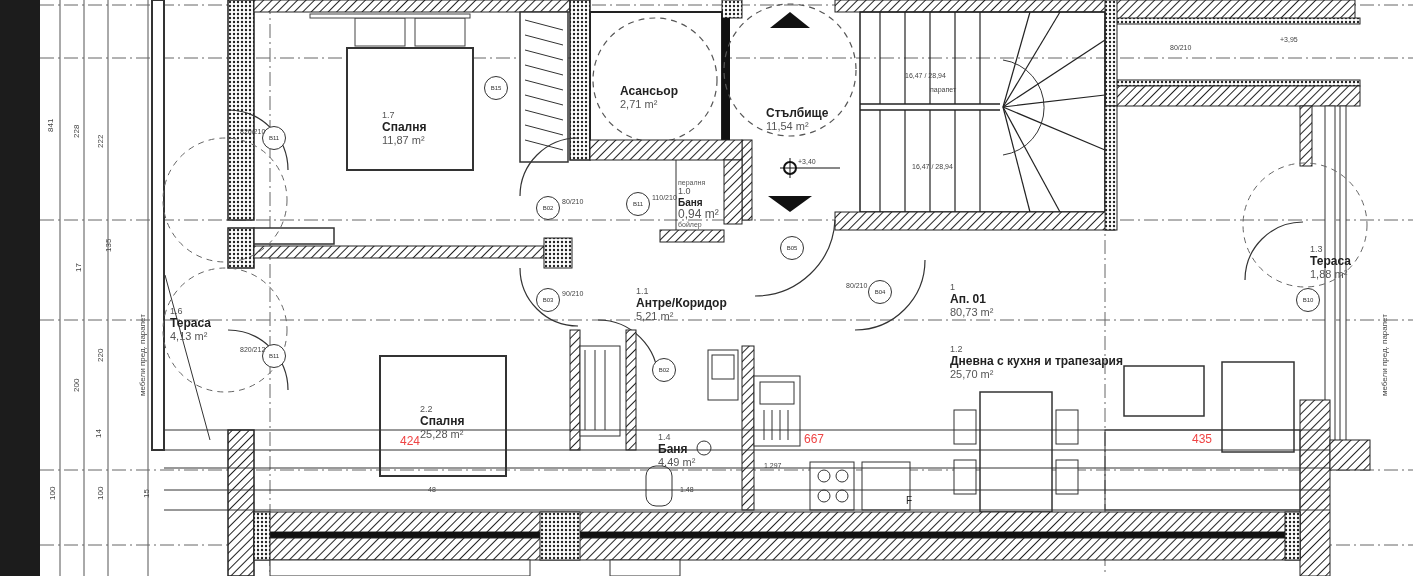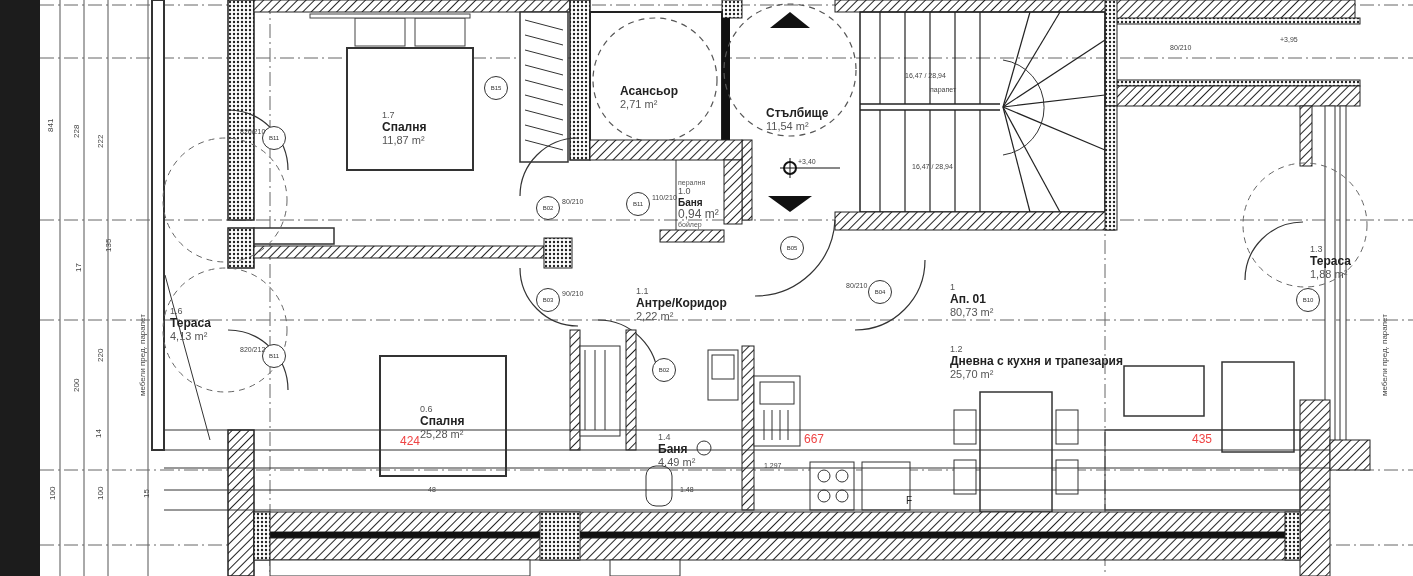--- a/index.html
+++ b/index.html
@@ -233,21 +233,21 @@
 <div class="lbl" style="left:678px;top:164px;font-size:8px">
   <div class="num" style="font-size:7px">пералня</div>
   <div class="num">1.0</div>
   <div class="name" style="font-size:10px">Баня</div>
   <div class="area" style="font-size:12px">0,94 m²</div>
   <div class="num" style="font-size:7px">бойлер</div>
 </div>
 <div class="lbl" style="left:636px;top:272px">
   <div class="num">1.1</div>
   <div class="name">Антре/Коридор</div>
-  <div class="area">2,22 m²</div>
+  <div class="area">5,21 m²</div>
 </div>
 <div class="lbl" style="left:950px;top:268px">
   <div class="num">1</div>
   <div class="name">Ап. 01</div>
   <div class="area">80,73 m²</div>
 </div>
 <div class="lbl" style="left:950px;top:330px">
   <div class="num">1.2</div>
   <div class="name">Дневна с кухня и трапезария</div>
   <div class="area">25,70 m²</div>
@@ -256,21 +256,21 @@
   <div class="num">1.3</div>
   <div class="name">Тераса</div>
   <div class="area">1,88 m²</div>
 </div>
 <div class="lbl" style="left:170px;top:292px">
   <div class="num">1.6</div>
   <div class="name">Тераса</div>
   <div class="area">4,13 m²</div>
 </div>
 <div class="lbl" style="left:420px;top:390px">
-  <div class="num">0.6</div>
+  <div class="num">2.2</div>
   <div class="name">Спалня</div>
   <div class="area">25,28 m²</div>
 </div>
 <div class="lbl" style="left:658px;top:418px">
   <div class="num">1.4</div>
   <div class="name">Баня</div>
   <div class="area">4,49 m²</div>
 </div>
 
 <div class="small" style="left:798px;top:158px">+3,40</div>

